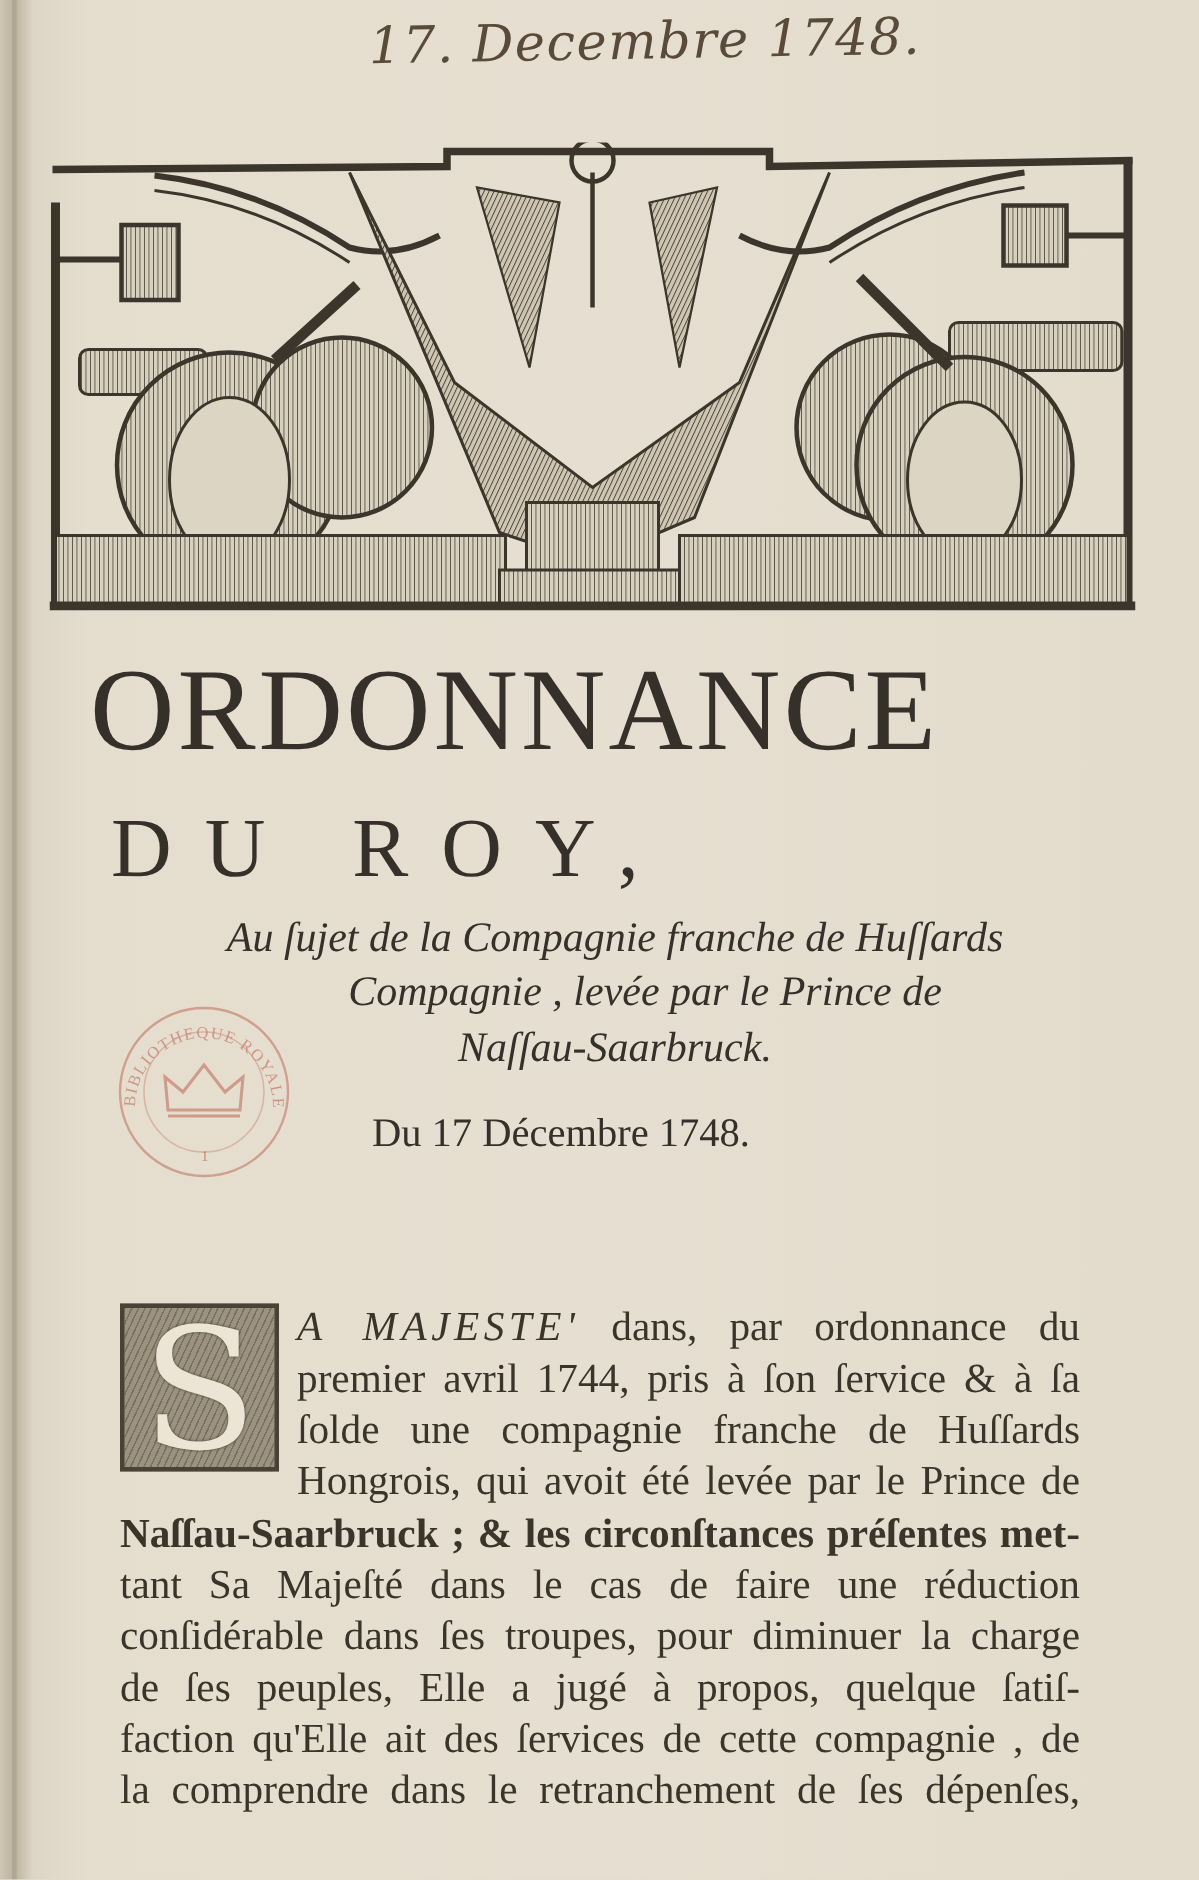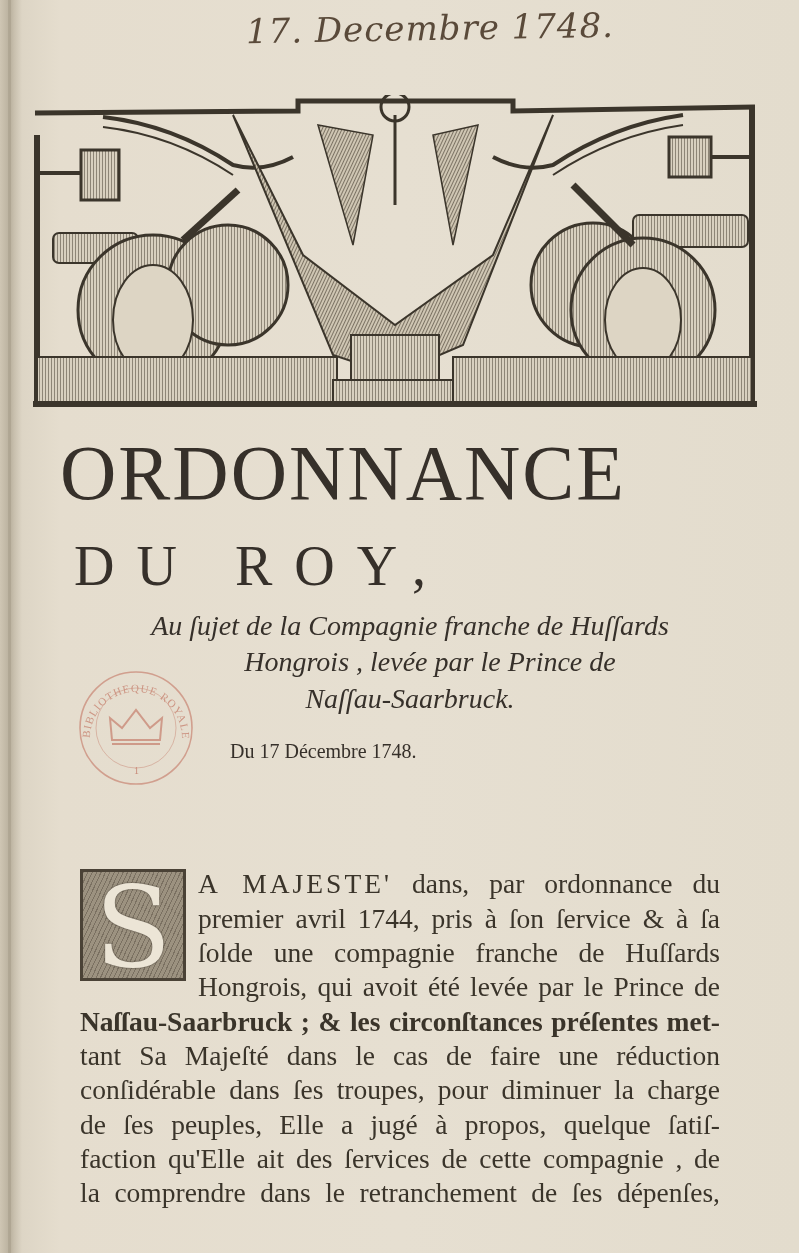--- a/index.html
+++ b/index.html
@@ -34,21 +34,21 @@
   .t1 { top:428px; font-size:78px; letter-spacing:2px; line-height:90px; }
   .t2 { top:533px; font-size:56px; letter-spacing:22px; line-height:66px; padding-left:14px;font-family:Liberation Serif, serif;}
   .subject {
     position:absolute; left:60px; width:700px; text-align:center;
     font-style:italic; font-size:28px; line-height:36px; color:#36302a;
   }
   .s1 { top:608px; }
   .s2 { top:644px; padding-left:40px; width:660px;}
   .s3 { top:681px; }
   .date {
-    position:absolute; left:230px; top:740px; font-size:20px; color:#36302a;
+    position:absolute; left:248px; top:740px; font-size:27px; color:#36302a;
   }
   .depar {
     position:absolute; left:148px; top:798px; font-size:42px; font-style:italic;
     letter-spacing:14px; color:#36302a;
   }
   .stamp {
     position:absolute; left:76px; top:668px; width:120px; height:120px;
   }
   .dropcap {
     position:absolute; left:80px; top:869px; width:106px; height:112px;
@@ -71,21 +71,21 @@
   .l1 { left:198px; top:867px; width:522px; text-align:justify; text-align-last:justify; }
   .l2 { left:198px; top:902px; width:522px; text-align:justify; text-align-last:justify; }
   .l3 { left:198px; top:936px; width:522px; text-align:justify; text-align-last:justify; }
   .l4 { left:198px; top:970px; width:522px; text-align:justify; text-align-last:justify; }
   .l5 { left:80px; top:1005px; width:640px; text-align:justify; text-align-last:justify;font-weight:bold; }
   .l6 { left:80px; top:1039px; width:640px; text-align:justify; text-align-last:justify; }
   .l7 { left:80px; top:1073px; width:640px; text-align:justify; text-align-last:justify; }
   .l8 { left:80px; top:1108px; width:640px; text-align:justify; text-align-last:justify; }
   .l9 { left:80px; top:1142px; width:640px; text-align:justify; text-align-last:justify; }
   .l10 { left:80px; top:1176px; width:640px; text-align:justify; text-align-last:justify; }
-  .caps { letter-spacing:3px; }
+  .caps { letter-spacing:3px;font-style:italic; }
 </style>
 </head>
 <body>
 
 <div class="page">
   <div class="gutter-line"></div>
 
   <div class="handwritten">17. Decembre 1748.</div>
 
   <div class="woodcut">
@@ -140,21 +140,21 @@
       <rect x="4" y="262" width="300" height="45" fill="url(#hatch)" stroke="#3b352b" stroke-width="2"></rect>
       <rect x="420" y="262" width="299" height="45" fill="url(#hatch)" stroke="#3b352b" stroke-width="2"></rect>
       <rect x="300" y="285" width="120" height="22" fill="url(#hatch)" stroke="#3b352b" stroke-width="2"></rect>
     </svg>
   </div>
 
   <div class="title t1">ORDONNANCE</div>
   <div class="title t2">DU ROY,</div>
 
   <div class="subject s1">Au ſujet de la Compagnie franche de Huſſards</div>
-  <div class="subject s2">Hongrois , levée par le Prince de</div>
+  <div class="subject s2">Compagnie , levée par le Prince de</div>
   <div class="subject s3">Naſſau-Saarbruck.</div>
 
   <div class="stamp">
     <svg viewBox="0 0 120 120" width="120" height="120" xmlns="http://www.w3.org/2000/svg">
       <circle cx="60" cy="60" r="56" fill="none" stroke="#c98a78" stroke-width="1.6" opacity=".75"></circle>
       <circle cx="60" cy="60" r="40" fill="none" stroke="#c98a78" stroke-width="1" opacity=".5"></circle>
       <defs>
           <path id="arc" d="M14 70 A46 46 0 1 1 106 70"></path>
         </defs>
       <text font-size="11" fill="#c98a78" opacity=".85" font-family="Liberation Serif, serif" letter-spacing="1">

